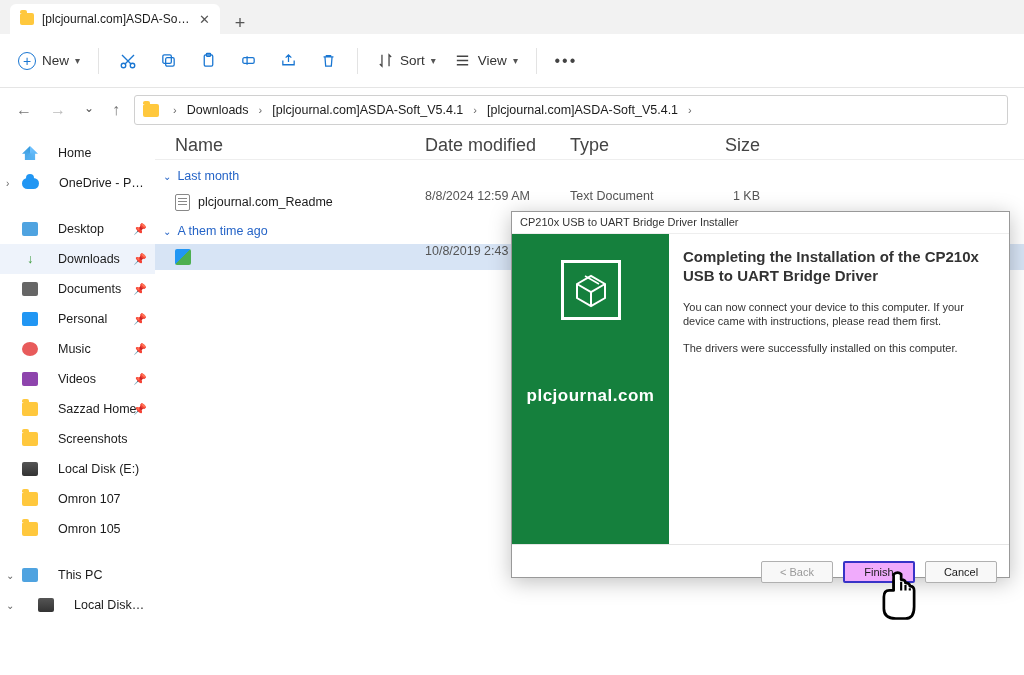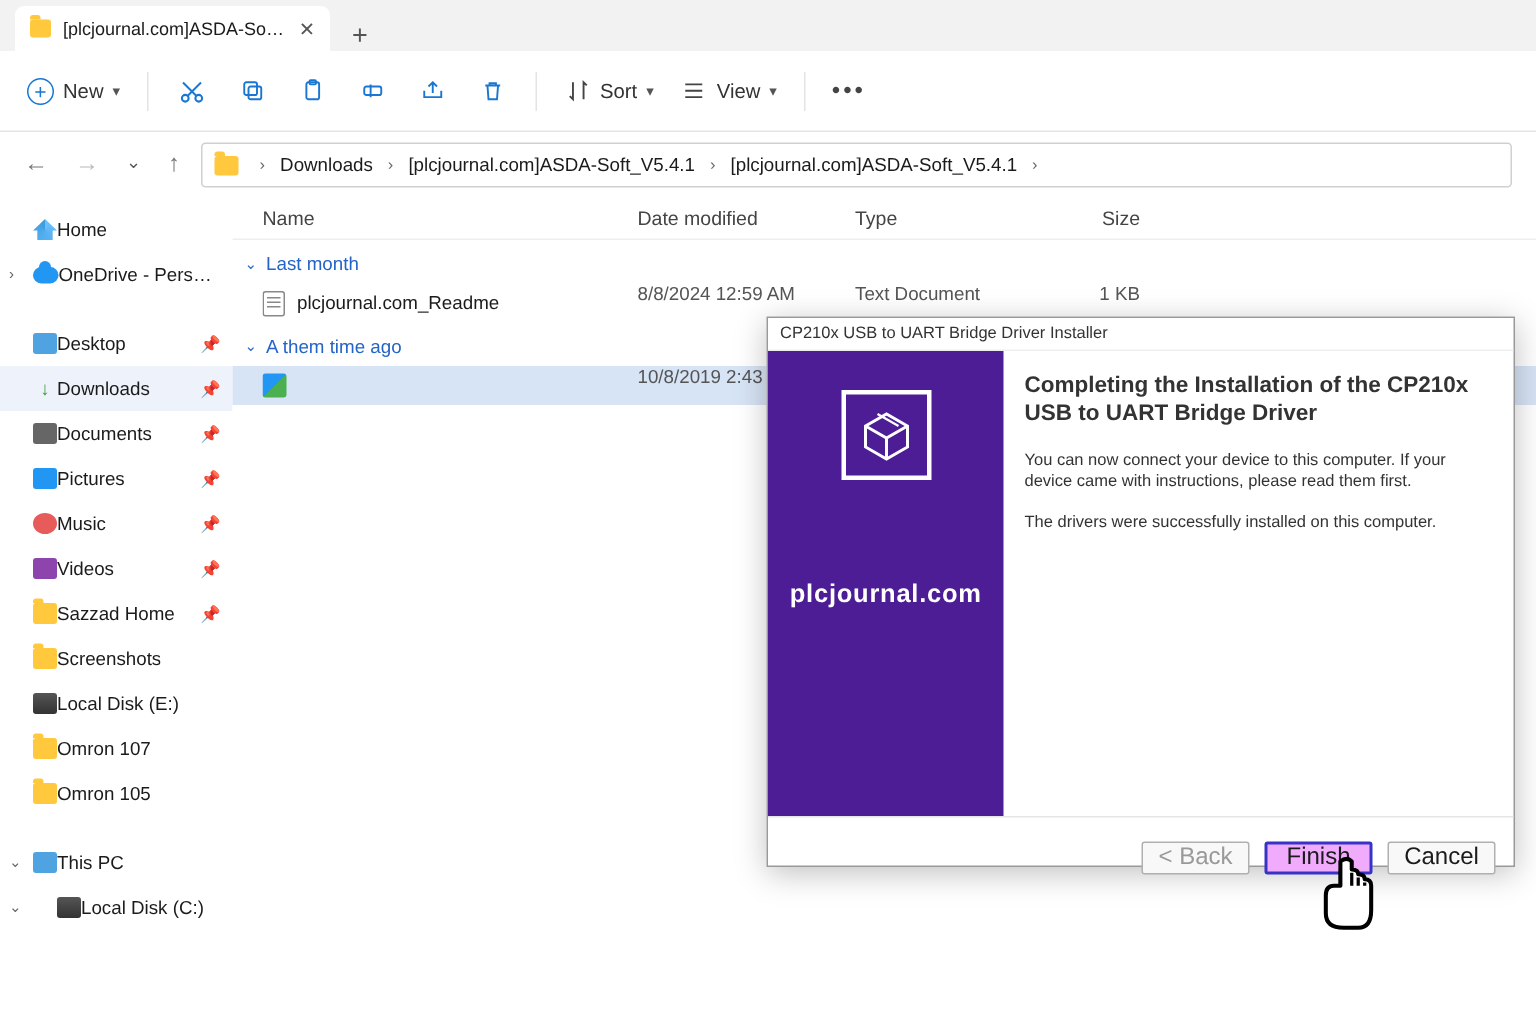--- a/index.html
+++ b/index.html
@@ -26,76 +26,76 @@
   .nav-row { height:44px; display:flex; align-items:center; padding: 0 16px; gap:14px; }
   .nav-arrows { display:flex; gap:18px; color:#777; font-size:16px; }
   .nav-arrows span.dis { color:#bbb; }
   .breadcrumb-box { flex:1; border:1px solid #d0d0d0; height:30px; border-radius:3px; display:flex; align-items:center; padding:0 8px; font-size:12.5px; gap:6px; }
   .breadcrumb-box .folder-ic { width:16px; height:13px; background:#ffc83d; border-radius:2px; position:relative; margin-right:4px;}
   .breadcrumb-box .folder-ic:before{content:"";position:absolute;top:-3px;left:0;width:7px;height:3px;background:#ffc83d;border-radius:2px 2px 0 0;}
   .bc-sep { color:#666; font-size:11px; padding:0 4px;}
   
   .main { display:flex; height: calc(675px - 34px - 54px - 44px); }
   .sidebar { width:155px; padding-top:6px; font-size:12.5px; overflow:hidden;}
-  .side-item { height:30px; display:flex; align-items:center; gap:0; padding: 0 8px 0 22px; position:relative; cursor:pointer;}
+  .side-item { height:30px; display:flex; align-items:center; gap:20px; padding: 0 8px 0 22px; position:relative; cursor:pointer;}
   .side-item.selected { background:#eef3fb; }
   .side-item .pin { position:absolute; right:8px; color:#7a7a7a; font-size:11px;}
   .side-item .caret { position:absolute; left:6px; font-size:10px; color:#666; }
   .side-group-space { height:16px; }
   .ic-sm { width:16px; height:14px; display:inline-block; flex-shrink:0;}
   .ic-home { background: conic-gradient(#6ec1ff,#3a9de0); clip-path: polygon(50% 0,100% 55%,82% 55%,82% 100%,18% 100%,18% 55%,0 55%);}
   .ic-cloud { width:17px; height:11px; background:#2196f3; border-radius:6px 6px 6px 6px; position:relative;}
   .ic-cloud:before{content:"";position:absolute;top:-4px;left:4px;width:8px;height:8px;background:#2196f3;border-radius:50%;}
   .ic-desktop { background:#4fa3e0; border-radius:2px;}
   .ic-dl { width:16px; height:14px; display:flex; align-items:center; justify-content:center; color:#3d9b3d; font-weight:bold;}
   .ic-doc { background:#666; border-radius:2px;}
   .ic-pic { background:#2196f3; border-radius:2px;}
   .ic-music { background:#e85b5b; border-radius:50%;}
   .ic-vid { background:#8e44ad; border-radius:2px;}
   .ic-folder { background:#ffc83d; border-radius:2px; position:relative;}
   .ic-folder:before{content:"";position:absolute;top:-3px;left:0;width:7px;height:3px;background:#ffc83d;border-radius:2px 2px 0 0;}
   .ic-drive { background:linear-gradient(#555,#333); border-radius:2px;}
   .ic-pc { background:#4fa3e0; border-radius:2px;}
   
   .content { flex:1; position:relative; }
-  .col-headers { display:flex; font-size:13px; color:#444; height:28px; align-items:center; border-bottom:1px solid #eee; padding-left:20px;}
+  .col-headers { display:flex; font-size:18px; color:#444; height:28px; align-items:center; border-bottom:1px solid #eee; padding-left:20px;}
   .col-name { width:250px;}
   .col-date { width:145px;}
   .col-type { width:120px;}
   .col-size { width:70px; text-align:right;}
   .group-header { color:#2564c7; font-size:12.5px; padding: 9px 0 6px 8px; display:flex; align-items:center; gap:6px;}
   .group-header .gc { font-size:10px; color:#2564c7;}
   .file-row { display:flex; height:26px; font-size:12.5px; padding-left:20px; cursor:pointer;}
   .file-row.selected { background:#d7e4f5; }
   .file-row .fname { width:250px; display:flex; align-items:center; gap:8px; white-space:nowrap; overflow:hidden; text-overflow:ellipsis;}
   .file-row .fdate { width:145px; color:#555;}
   .file-row .ftype { width:120px; color:#555;}
   .file-row .fsize { width:70px; text-align:right; color:#555;}
   .fi-txt { width:15px; height:17px; border:1px solid #888; border-radius:2px; display:inline-block; position:relative;}
   .fi-txt:after{content:"";position:absolute;top:3px;left:2px;right:2px;height:1px;background:#888;box-shadow:0 3px 0 #888,0 6px 0 #888;}
   .fi-exe { width:16px; height:16px; display:inline-block; background:linear-gradient(135deg,#2196f3 50%,#4caf50 50%); border-radius:2px;}
   
   .dialog { position:absolute; left:511px; top:211px; width:499px; height:367px; background:#fff; border:1px solid #999; box-shadow: 0 4px 20px rgba(0,0,0,.25); }
   .dialog-title { height:22px; font-size:11px; padding: 4px 8px; color:#333; border-bottom:1px solid #eee;}
   .dialog-body { display:flex; height:310px; }
-  .dialog-left { width:157px; background:#4c1d95; position:relative; display:flex; flex-direction:column; align-items:center;}
+  .dialog-left { width:157px; background:#15803d; position:relative; display:flex; flex-direction:column; align-items:center;}
   .dialog-left .box-ic { width:60px; height:60px; border:3px solid #fff; margin-top:26px; display:flex; align-items:center; justify-content:center;}
   .dialog-left .watermark { color:#fff; font-weight:bold; font-size:17px; margin-top:66px; letter-spacing:.5px;}
   .dialog-right { flex:1; padding: 14px 14px 8px 14px; font-size:11px; color:#333; display:flex; flex-direction:column;}
   .dialog-right h2 { font-size:15px; font-weight:bold; line-height:1.25; margin-bottom:14px;}
   .dialog-right p { margin-bottom:12px; line-height:1.35;}
   .drv-table { border:1px solid #bbb; margin-top:auto; height:84px; }
   .drv-head { display:flex; font-size:11px; background:#fff; border-bottom:1px solid #ddd;}
   .drv-head div { padding:4px 8px; }
   .drv-head .c1{ width:150px; border-right:1px solid #ddd;}
   .drv-row { display:flex; font-size:11px; padding:4px 8px; align-items:center; gap:4px;}
   .drv-row .chk { color:#1d8a1d; font-weight:bold; font-size:12px;}
   .drv-row .c1{ width:142px;}
   .dialog-buttons { height:34px; display:flex; align-items:center; justify-content:flex-end; gap:10px; padding: 0 12px; border-top:1px solid #e5e5e5;}
-  .dbtn { width:72px; height:22px; font-size:16px; border:1px solid #b0b0b0; background:#f8f8f8; border-radius:2px; cursor:pointer; display:flex; align-items:center; justify-content:center;margin-top:20px;}
+  .dbtn { width:72px; height:22px; font-size:11px; border:1px solid #b0b0b0; background:#f8f8f8; border-radius:2px; cursor:pointer; display:flex; align-items:center; justify-content:center;margin-top:20px;}
   .dbtn.disabled { color:#999; cursor:default;}
   .dbtn.primary { border:2px solid #3833c7; background:#f0abfc;}
   
   .cursor { position:absolute; left:877px; top:571px; pointer-events:none;}
   .cursor svg { width:44px; height:54px; }
 </style>
 </head>
 <body>
 
 <div class="tabs-bar">
@@ -227,21 +227,21 @@
         <span style="white-space: nowrap; overflow: hidden; text-overflow: ellipsis;">Downloads</span>
         <span class="pin">📌</span>
       </div>
       <div class="side-item">
         <span class="ic-sm ic-doc"></span>
         <span style="white-space: nowrap; overflow: hidden; text-overflow: ellipsis;">Documents</span>
         <span class="pin">📌</span>
       </div>
       <div class="side-item">
         <span class="ic-sm ic-pic"></span>
-        <span style="white-space: nowrap; overflow: hidden; text-overflow: ellipsis;">Pictures</span>
+        <span style="white-space: nowrap; overflow: hidden; text-overflow: ellipsis;">Personal</span>
         <span class="pin">📌</span>
       </div>
       <div class="side-item">
         <span class="ic-sm ic-music"></span>
         <span style="white-space: nowrap; overflow: hidden; text-overflow: ellipsis;">Music</span>
         <span class="pin">📌</span>
       </div>
       <div class="side-item">
         <span class="ic-sm ic-vid"></span>
         <span style="white-space: nowrap; overflow: hidden; text-overflow: ellipsis;">Videos</span>

